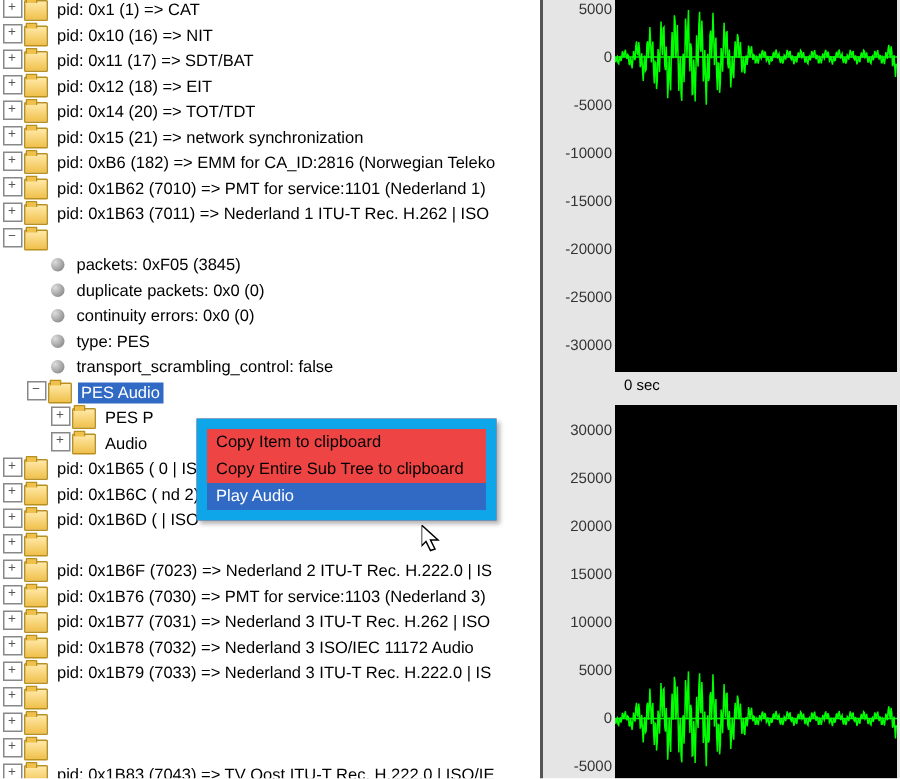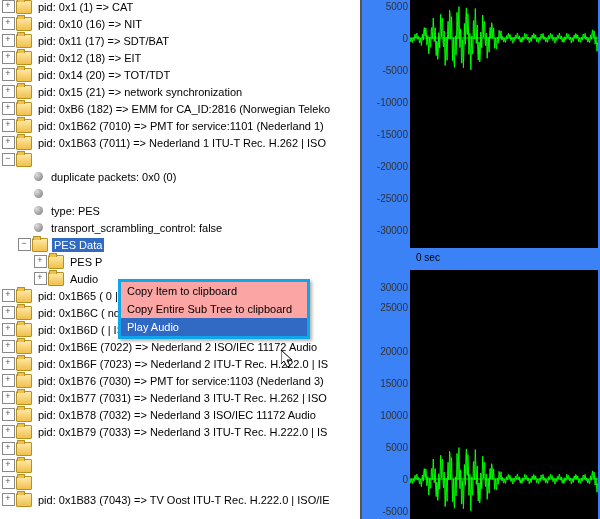--- a/index.html
+++ b/index.html
@@ -7,26 +7,26 @@
   .left{width:360px;height:519px;border-right:2px solid #555;overflow:hidden;position:relative;background:#fff}
   .tree{position:relative;top:-2px}
   .row{display:flex;align-items:center;height:17px;white-space:nowrap}
   .ind{display:inline-block;width:16px;height:17px;text-align:center;position:relative}
   .expander{width:11px;height:11px;border:1px solid #888;background:#fff;font-size:9px;line-height:9px;text-align:center;display:inline-block;color:#555;cursor:pointer}
   .folder-icon{width:14px;height:12px;display:inline-block;background:linear-gradient(#ffe9a8,#f0c04c);border:1px solid #b8901f;border-radius:1px;position:relative;margin-right:4px}
   .folder-icon:before{content:"";position:absolute;top:-3px;left:0;width:6px;height:3px;background:#f0c04c;border:1px solid #b8901f;border-bottom:none;border-radius:1px 1px 0 0}
   .bullet-icon{width:9px;height:9px;display:inline-block;background:radial-gradient(circle at 30% 30%,#ddd,#777);border-radius:50%;margin:0 6px 0 2px}
   .label{padding:1px 2px}
   .label.sel{background:#316ac5;color:#fff}
-  .context-menu{position:absolute;left:118px;top:279px;width:186px;background:#fca5a5;border:3px solid #0ea5e9;box-shadow:2px 2px 3px rgba(0,0,0,.3);z-index:20}
+  .context-menu{position:absolute;left:131px;top:279px;width:186px;background:#ef4444;border:7px solid #0ea5e9;box-shadow:2px 2px 3px rgba(0,0,0,.3);z-index:20}
   .menu-item{height:18px;line-height:18px;padding:0 6px;cursor:default}
   .menu-item.hl{background:#316ac5;color:#fff}
   .cursor{position:absolute;left:281px;top:350px;z-index:30;pointer-events:none}
   
-  .right{flex:1;background:#3b82f6;position:relative;overflow:hidden}
+  .right{flex:1;background:#e5e5e5;position:relative;overflow:hidden}
   .plot-area{position:absolute;left:48px;right:2px;background:#000}
   .yaxis{position:absolute;left:0;width:48px;text-align:right;color:#333;font-size:10px}
   .ytick{position:absolute;right:2px;white-space:nowrap}
   .xlbl{position:absolute;left:0;font-size:10px;color:#000}
   .wave{stroke:#00ff00;fill:none;stroke-width:1}
   .waveaxis{stroke:#00ff00;stroke-width:1}
 </style>
 </head>
 <body>
 
@@ -82,45 +82,52 @@
 
       <div class="row">
           <span class="ind"><span class="expander">−</span></span>
           <span class="folder-icon"></span>
         </div>
 
       <div class="row">
           <span class="ind"></span>
           <span class="ind"></span>
           <span class="bullet-icon"></span>
+          <span class="label">packets: 0xF05 (3845)</span>
+        </div>
+      <div class="row">
+          <span class="ind"></span>
+          <span class="ind"></span>
+          <span class="bullet-icon"></span>
           <span class="label">duplicate packets: 0x0 (0)</span>
         </div>
       <div class="row">
           <span class="ind"></span>
           <span class="ind"></span>
           <span class="bullet-icon"></span>
+          <span class="label">continuity errors: 0x0 (0)</span>
         </div>
       <div class="row">
           <span class="ind"></span>
           <span class="ind"></span>
           <span class="bullet-icon"></span>
           <span class="label">type: PES</span>
         </div>
       <div class="row">
           <span class="ind"></span>
           <span class="ind"></span>
           <span class="bullet-icon"></span>
           <span class="label">transport_scrambling_control: false</span>
         </div>
 
       <div class="row">
           <span class="ind"></span>
           <span class="ind"><span class="expander">−</span></span>
           <span class="folder-icon"></span>
-          <span class="label sel">PES Data </span>
+          <span class="label sel">PES Audio </span>
         </div>
       <div class="row">
           <span class="ind"></span>
           <span class="ind"></span>
           <span class="ind"><span class="expander">+</span></span>
           <span class="folder-icon"></span>
           <span class="label">PES P</span>
         </div>
       <div class="row">
           <span class="ind"></span>
@@ -142,21 +149,20 @@
         </div>
       <div class="row">
           <span class="ind"><span class="expander">+</span></span>
           <span class="folder-icon"></span>
           <span class="label">pid: 0x1B6D (                                                   | ISO</span>
         </div>
 
       <div class="row">
           <span class="ind"><span class="expander">+</span></span>
           <span class="folder-icon"></span>
-          <span class="label">pid: 0x1B6E (7022) =&gt; Nederland 2 ISO/IEC 11172 Audio</span>
         </div>
       <div class="row">
           <span class="ind"><span class="expander">+</span></span>
           <span class="folder-icon"></span>
           <span class="label">pid: 0x1B6F (7023) =&gt; Nederland 2 ITU-T Rec. H.222.0 | IS</span>
         </div>
       <div class="row">
           <span class="ind"><span class="expander">+</span></span>
           <span class="folder-icon"></span>
           <span class="label">pid: 0x1B76 (7030) =&gt; PMT for service:1103 (Nederland 3)</span>
@@ -222,21 +228,21 @@
     <div class="plot-area" style="top:0;height:248px">
       <svg id="wave1" width="100%" height="100%" viewBox="0 0 190 248" preserveAspectRatio="none">
           <path d="M0,38 L0.0,38.0 L0.5,41.5 L1.0,39.1 L1.5,37.9 L2.0,41.8 L2.5,42.5 L3.0,38.2 L3.5,37.8 L4.0,40.7 L4.5,38.5 L5.0,34.2 L5.5,35.6 L6.0,38.1 L6.5,35.2 L7.0,33.2 L7.5,37.2 L8.0,39.3 L8.5,36.4 L9.0,36.9 L9.5,42.7 L10.0,43.0 L10.5,38.3 L11.0,40.7 L11.5,45.6 L12.0,40.5 L12.5,34.1 L13.0,38.1 L13.5,40.1 L14.0,31.0 L14.5,27.6 L15.0,36.0 L15.5,36.5 L16.0,28.1 L16.5,32.7 L17.0,44.8 L17.5,42.1 L18.0,35.6 L18.5,45.6 L19.0,53.9 L19.5,43.3 L20.0,37.1 L20.5,47.3 L21.0,46.3 L21.5,29.2 L22.0,27.5 L22.5,38.8 L23.0,31.7 L23.5,18.0 L24.0,28.0 L24.5,41.6 L25.0,32.4 L25.5,27.7 L26.0,47.0 L26.5,55.6 L27.0,41.1 L27.5,41.8 L28.0,59.4 L28.5,53.4 L29.0,32.7 L29.5,37.1 L30.0,48.1 L30.5,30.5 L31.0,14.3 L31.5,28.8 L32.0,36.9 L32.5,18.8 L33.0,18.1 L33.5,43.4 L34.0,46.8 L34.5,31.0 L35.0,42.7 L35.5,65.5 L36.0,54.6 L36.5,37.3 L37.0,51.8 L37.5,60.3 L38.0,34.5 L38.5,21.3 L39.0,38.9 L39.5,36.3 L40.0,10.2 L40.5,14.2 L41.0,38.6 L41.5,31.9 L42.0,16.7 L42.5,38.3 L43.0,60.6 L43.5,45.5 L44.0,37.7 L44.5,62.5 L45.0,67.2 L45.5,39.4 L46.0,35.8 L46.5,54.8 L47.0,41.2 L47.5,12.4 L48.0,21.4 L48.5,38.5 L49.0,19.6 L49.5,6.6 L50.0,33.0 L50.5,47.6 L51.0,28.9 L51.5,32.3 L52.0,63.0 L52.5,62.7 L53.0,39.6 L53.5,48.9 L54.0,67.7 L54.5,47.2 L55.0,23.5 L55.5,37.6 L56.0,44.4 L56.5,16.7 L57.0,7.9 L57.5,32.5 L58.0,34.5 L58.5,13.7 L59.0,25.5 L59.5,54.3 L60.0,47.9 L60.5,33.3 L61.0,53.7 L61.5,69.8 L62.0,48.2 L62.5,35.8 L63.0,54.1 L63.5,52.0 L64.0,22.9 L64.5,20.4 L65.0,38.9 L65.5,28.5 L66.0,8.5 L66.5,23.6 L67.0,43.4 L67.5,31.1 L68.0,25.0 L68.5,49.8 L69.0,60.1 L69.5,42.0 L70.0,42.3 L70.5,61.9 L71.0,54.8 L71.5,32.0 L72.0,36.5 L72.5,47.8 L73.0,30.5 L73.5,15.1 L74.0,29.2 L74.5,37.2 L75.0,21.5 L75.5,21.3 L76.0,42.7 L76.5,45.6 L77.0,33.0 L77.5,41.7 L78.0,58.3 L78.5,50.0 L79.0,37.4 L79.5,46.9 L80.0,52.2 L80.5,35.6 L81.0,27.5 L81.5,38.1 L82.0,37.0 L82.5,22.7 L83.0,25.3 L83.5,38.4 L84.0,35.3 L84.5,28.0 L85.0,38.3 L85.5,48.3 L86.0,41.5 L86.5,37.9 L87.0,47.6 L87.5,49.0 L88.0,38.4 L88.5,37.0 L89.0,43.3 L89.5,38.9 L90.0,30.4 L90.5,33.2 L91.0,38.1 L91.5,33.5 L92.0,30.8 L92.5,37.0 L93.0,40.0 L93.5,36.5 L94.0,37.1 L94.5,41.9 L95.0,41.8 L95.5,38.3 L96.0,39.6 L96.5,42.4 L97.0,39.3 L97.5,35.7 L98.0,37.8 L98.5,38.9 L99.0,34.7 L99.5,33.4 L100.0,37.1 L100.5,37.5 L101.0,34.3 L101.5,36.1 L102.0,40.6 L102.5,39.7 L103.0,37.3 L103.5,40.5 L104.0,43.1 L104.5,39.6 L105.0,37.6 L105.5,40.5 L106.0,40.2 L106.5,35.5 L107.0,35.0 L107.5,38.1 L108.0,36.4 L108.5,33.0 L109.0,35.6 L109.5,39.0 L110.0,36.9 L110.5,35.8 L111.0,40.1 L111.5,42.1 L112.0,38.8 L112.5,38.8 L113.0,42.4 L113.5,41.1 L114.0,36.8 L114.5,37.6 L115.0,39.8 L115.5,36.5 L116.0,33.3 L116.5,36.1 L117.0,37.9 L117.5,34.6 L118.0,34.4 L118.5,39.1 L119.0,39.8 L119.5,37.0 L120.0,38.9 L120.5,42.8 L121.0,40.9 L121.5,37.8 L122.0,40.2 L122.5,41.6 L123.0,37.3 L123.5,35.0 L124.0,37.9 L124.5,37.7 L125.0,33.5 L125.5,34.2 L126.0,38.2 L126.5,37.2 L127.0,34.8 L127.5,38.2 L128.0,41.7 L128.5,39.3 L129.0,38.0 L129.5,41.7 L130.0,42.5 L130.5,38.2 L131.0,37.5 L131.5,40.3 L132.0,38.4 L132.5,34.0 L133.0,35.3 L133.5,38.0 L134.0,35.3 L134.5,33.4 L135.0,37.3 L135.5,39.6 L136.0,36.9 L136.5,37.3 L137.0,41.8 L137.5,41.8 L138.0,38.3 L138.5,39.5 L139.0,42.3 L139.5,39.3 L140.0,35.6 L140.5,37.7 L141.0,38.9 L141.5,34.7 L142.0,33.3 L142.5,37.1 L143.0,37.6 L143.5,34.4 L144.0,36.2 L144.5,40.7 L145.0,39.8 L145.5,37.4 L146.0,40.5 L146.5,43.1 L147.0,39.6 L147.5,37.5 L148.0,40.4 L148.5,40.2 L149.0,35.4 L149.5,34.9 L150.0,38.0 L150.5,36.4 L151.0,33.0 L151.5,35.6 L152.0,39.1 L152.5,37.0 L153.0,35.9 L153.5,40.2 L154.0,42.1 L154.5,38.9 L155.0,38.7 L155.5,42.4 L156.0,41.1 L156.5,36.7 L157.0,37.5 L157.5,39.7 L158.0,36.4 L158.5,33.3 L159.0,36.1 L159.5,37.9 L160.0,34.6 L160.5,34.5 L161.0,39.2 L161.5,39.9 L162.0,37.0 L162.5,38.9 L163.0,42.9 L163.5,41.0 L164.0,37.8 L164.5,40.1 L165.0,41.5 L165.5,37.2 L166.0,34.9 L166.5,37.8 L167.0,37.7 L167.5,33.5 L168.0,34.1 L168.5,38.2 L169.0,37.3 L169.5,34.9 L170.0,38.2 L170.5,41.8 L171.0,39.4 L171.5,38.0 L172.0,41.7 L172.5,42.4 L173.0,38.1 L173.5,37.3 L174.0,40.2 L174.5,38.3 L175.0,34.0 L175.5,35.3 L176.0,38.0 L176.5,35.4 L177.0,33.4 L177.5,37.4 L178.0,39.7 L178.5,37.0 L179.0,37.3 L179.5,41.9 L180.0,41.9 L180.5,38.3 L181.0,39.5 L181.5,42.7 L182.0,39.5 L182.5,34.8 L183.0,37.4 L183.5,39.2 L184.0,32.7 L184.5,29.9 L185.0,36.4 L185.5,37.4 L186.0,30.9 L186.5,34.2 L187.0,44.2 L187.5,42.4 L188.0,36.7 L188.5,44.2 L189.0,51.3 L189.5,42.4" class="wave"></path>
           <line x1="0" x2="190" y1="38" y2="38" class="waveaxis"></line>
         </svg>
     </div>
     <div class="xlbl" style="left:54px;top:252px">0 sec</div>
 
     <div class="yaxis" style="top:270px;height:249px">
       <div class="ytick" style="top:12px">30000</div>
-      <div class="ytick" style="top:32px">25000</div>
+      <div class="ytick" style="top:44px">25000</div>
       <div class="ytick" style="top:76px">20000</div>
       <div class="ytick" style="top:108px">15000</div>
       <div class="ytick" style="top:140px">10000</div>
       <div class="ytick" style="top:172px">5000</div>
       <div class="ytick" style="top:204px">0</div>
       <div class="ytick" style="top:236px">-5000</div>
     </div>
     <div class="plot-area" style="top:270px;height:249px">
       <svg id="wave2" width="100%" height="100%" viewBox="0 0 190 249" preserveAspectRatio="none">
           <path d="M0,209 L0.0,209.0 L0.5,212.5 L1.0,210.1 L1.5,208.9 L2.0,212.8 L2.5,213.5 L3.0,209.2 L3.5,208.8 L4.0,211.7 L4.5,209.5 L5.0,205.2 L5.5,206.6 L6.0,209.1 L6.5,206.2 L7.0,204.2 L7.5,208.2 L8.0,210.3 L8.5,207.4 L9.0,207.9 L9.5,213.7 L10.0,214.0 L10.5,209.3 L11.0,211.7 L11.5,216.6 L12.0,211.5 L12.5,205.1 L13.0,209.1 L13.5,211.1 L14.0,202.0 L14.5,198.6 L15.0,207.0 L15.5,207.5 L16.0,199.1 L16.5,203.7 L17.0,215.8 L17.5,213.1 L18.0,206.6 L18.5,216.6 L19.0,224.9 L19.5,214.3 L20.0,208.1 L20.5,218.3 L21.0,217.3 L21.5,200.2 L22.0,198.5 L22.5,209.8 L23.0,202.7 L23.5,189.0 L24.0,199.0 L24.5,212.6 L25.0,203.4 L25.5,198.7 L26.0,218.0 L26.5,226.6 L27.0,212.1 L27.5,212.8 L28.0,230.4 L28.5,224.4 L29.0,203.7 L29.5,208.1 L30.0,219.1 L30.5,201.5 L31.0,185.3 L31.5,199.8 L32.0,207.9 L32.5,189.8 L33.0,189.1 L33.5,214.4 L34.0,217.8 L34.5,202.0 L35.0,213.7 L35.5,236.5 L36.0,225.6 L36.5,208.3 L37.0,222.8 L37.5,231.3 L38.0,205.5 L38.5,192.3 L39.0,209.9 L39.5,207.3 L40.0,181.2 L40.5,185.2 L41.0,209.6 L41.5,202.9 L42.0,187.7 L42.5,209.3 L43.0,231.6 L43.5,216.5 L44.0,208.7 L44.5,233.5 L45.0,238.2 L45.5,210.4 L46.0,206.8 L46.5,225.8 L47.0,212.2 L47.5,183.4 L48.0,192.4 L48.5,209.5 L49.0,190.6 L49.5,177.6 L50.0,204.0 L50.5,218.6 L51.0,199.9 L51.5,203.3 L52.0,234.0 L52.5,233.7 L53.0,210.6 L53.5,219.9 L54.0,238.7 L54.5,218.2 L55.0,194.5 L55.5,208.6 L56.0,215.4 L56.5,187.7 L57.0,178.9 L57.5,203.5 L58.0,205.5 L58.5,184.7 L59.0,196.5 L59.5,225.3 L60.0,218.9 L60.5,204.3 L61.0,224.7 L61.5,240.8 L62.0,219.2 L62.5,206.8 L63.0,225.1 L63.5,223.0 L64.0,193.9 L64.5,191.4 L65.0,209.9 L65.5,199.5 L66.0,179.5 L66.5,194.6 L67.0,214.4 L67.5,202.1 L68.0,196.0 L68.5,220.8 L69.0,231.1 L69.5,213.0 L70.0,213.3 L70.5,232.9 L71.0,225.8 L71.5,203.0 L72.0,207.5 L72.5,218.8 L73.0,201.5 L73.5,186.1 L74.0,200.2 L74.5,208.2 L75.0,192.5 L75.5,192.3 L76.0,213.7 L76.5,216.6 L77.0,204.0 L77.5,212.7 L78.0,229.3 L78.5,221.0 L79.0,208.4 L79.5,217.9 L80.0,223.2 L80.5,206.6 L81.0,198.5 L81.5,209.1 L82.0,208.0 L82.5,193.7 L83.0,196.3 L83.5,209.4 L84.0,206.3 L84.5,199.0 L85.0,209.3 L85.5,219.3 L86.0,212.5 L86.5,208.9 L87.0,218.6 L87.5,220.0 L88.0,209.4 L88.5,208.0 L89.0,214.3 L89.5,209.9 L90.0,201.4 L90.5,204.2 L91.0,209.1 L91.5,204.5 L92.0,201.8 L92.5,208.0 L93.0,211.0 L93.5,207.5 L94.0,208.1 L94.5,212.9 L95.0,212.8 L95.5,209.3 L96.0,210.6 L96.5,213.4 L97.0,210.3 L97.5,206.7 L98.0,208.8 L98.5,209.9 L99.0,205.7 L99.5,204.4 L100.0,208.1 L100.5,208.5 L101.0,205.3 L101.5,207.1 L102.0,211.6 L102.5,210.7 L103.0,208.3 L103.5,211.5 L104.0,214.1 L104.5,210.6 L105.0,208.6 L105.5,211.5 L106.0,211.2 L106.5,206.5 L107.0,206.0 L107.5,209.1 L108.0,207.4 L108.5,204.0 L109.0,206.6 L109.5,210.0 L110.0,207.9 L110.5,206.8 L111.0,211.1 L111.5,213.1 L112.0,209.8 L112.5,209.8 L113.0,213.4 L113.5,212.1 L114.0,207.8 L114.5,208.6 L115.0,210.8 L115.5,207.5 L116.0,204.3 L116.5,207.1 L117.0,208.9 L117.5,205.6 L118.0,205.4 L118.5,210.1 L119.0,210.8 L119.5,208.0 L120.0,209.9 L120.5,213.8 L121.0,211.9 L121.5,208.8 L122.0,211.2 L122.5,212.6 L123.0,208.3 L123.5,206.0 L124.0,208.9 L124.5,208.7 L125.0,204.5 L125.5,205.2 L126.0,209.2 L126.5,208.2 L127.0,205.8 L127.5,209.2 L128.0,212.7 L128.5,210.3 L129.0,209.0 L129.5,212.7 L130.0,213.5 L130.5,209.2 L131.0,208.5 L131.5,211.3 L132.0,209.4 L132.5,205.0 L133.0,206.3 L133.5,209.0 L134.0,206.3 L134.5,204.4 L135.0,208.3 L135.5,210.6 L136.0,207.9 L136.5,208.3 L137.0,212.8 L137.5,212.8 L138.0,209.3 L138.5,210.5 L139.0,213.3 L139.5,210.3 L140.0,206.6 L140.5,208.7 L141.0,209.9 L141.5,205.7 L142.0,204.3 L142.5,208.1 L143.0,208.6 L143.5,205.4 L144.0,207.2 L144.5,211.7 L145.0,210.8 L145.5,208.4 L146.0,211.5 L146.5,214.1 L147.0,210.6 L147.5,208.5 L148.0,211.4 L148.5,211.2 L149.0,206.4 L149.5,205.9 L150.0,209.0 L150.5,207.4 L151.0,204.0 L151.5,206.6 L152.0,210.1 L152.5,208.0 L153.0,206.9 L153.5,211.2 L154.0,213.1 L154.5,209.9 L155.0,209.7 L155.5,213.4 L156.0,212.1 L156.5,207.7 L157.0,208.5 L157.5,210.7 L158.0,207.4 L158.5,204.3 L159.0,207.1 L159.5,208.9 L160.0,205.6 L160.5,205.5 L161.0,210.2 L161.5,210.9 L162.0,208.0 L162.5,209.9 L163.0,213.9 L163.5,212.0 L164.0,208.8 L164.5,211.1 L165.0,212.5 L165.5,208.2 L166.0,205.9 L166.5,208.8 L167.0,208.7 L167.5,204.5 L168.0,205.1 L168.5,209.2 L169.0,208.3 L169.5,205.9 L170.0,209.2 L170.5,212.8 L171.0,210.4 L171.5,209.0 L172.0,212.7 L172.5,213.4 L173.0,209.1 L173.5,208.3 L174.0,211.2 L174.5,209.3 L175.0,205.0 L175.5,206.3 L176.0,209.0 L176.5,206.4 L177.0,204.4 L177.5,208.4 L178.0,210.7 L178.5,208.0 L179.0,208.3 L179.5,212.9 L180.0,212.9 L180.5,209.3 L181.0,210.5 L181.5,213.7 L182.0,210.5 L182.5,205.8 L183.0,208.4 L183.5,210.2 L184.0,203.7 L184.5,200.9 L185.0,207.4 L185.5,208.4 L186.0,201.9 L186.5,205.2 L187.0,215.2 L187.5,213.4 L188.0,207.7 L188.5,215.2 L189.0,222.3 L189.5,213.4" class="wave"></path>

